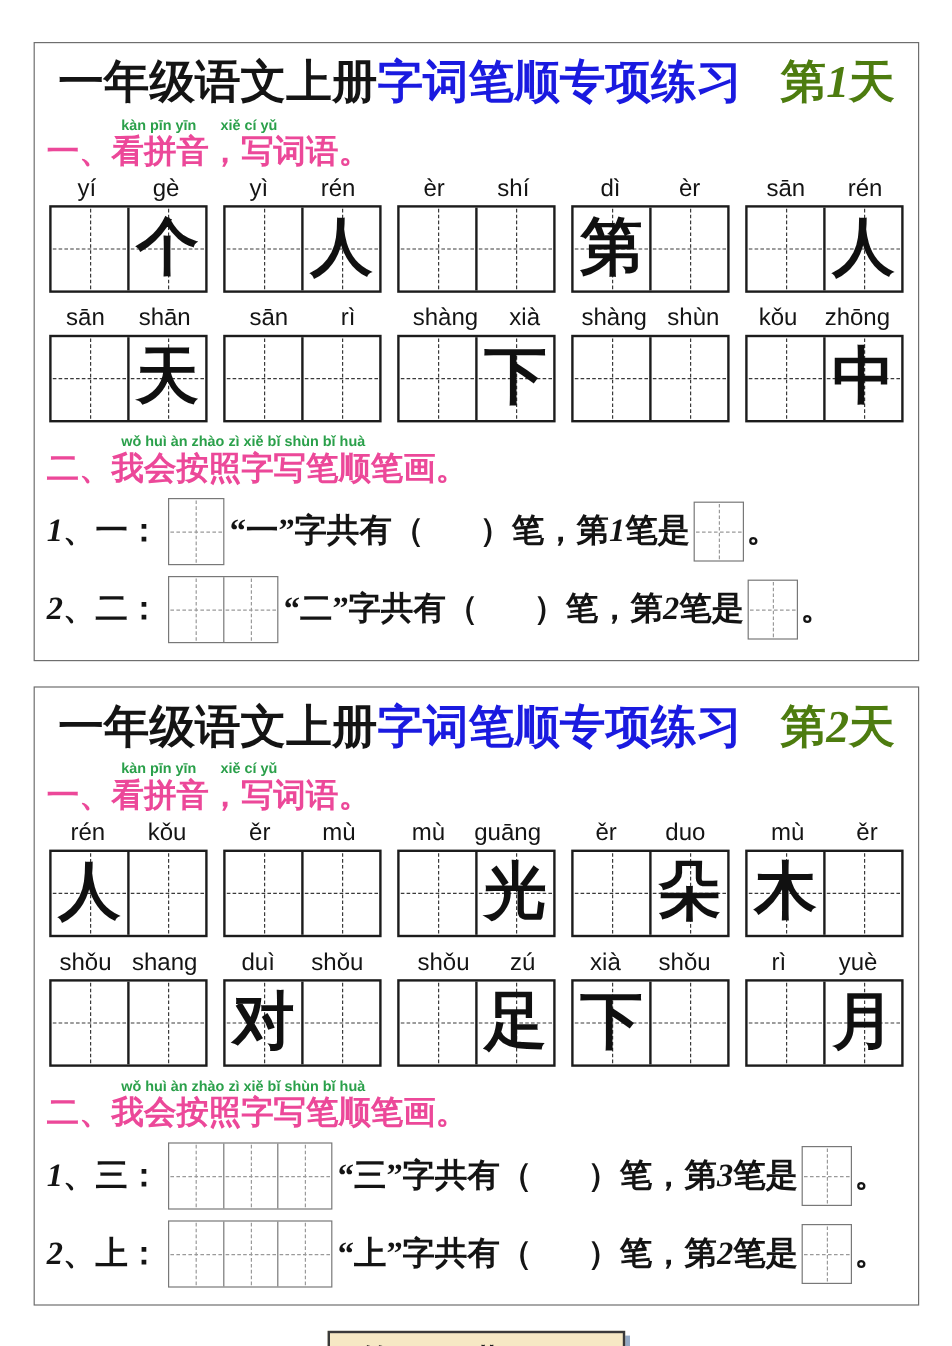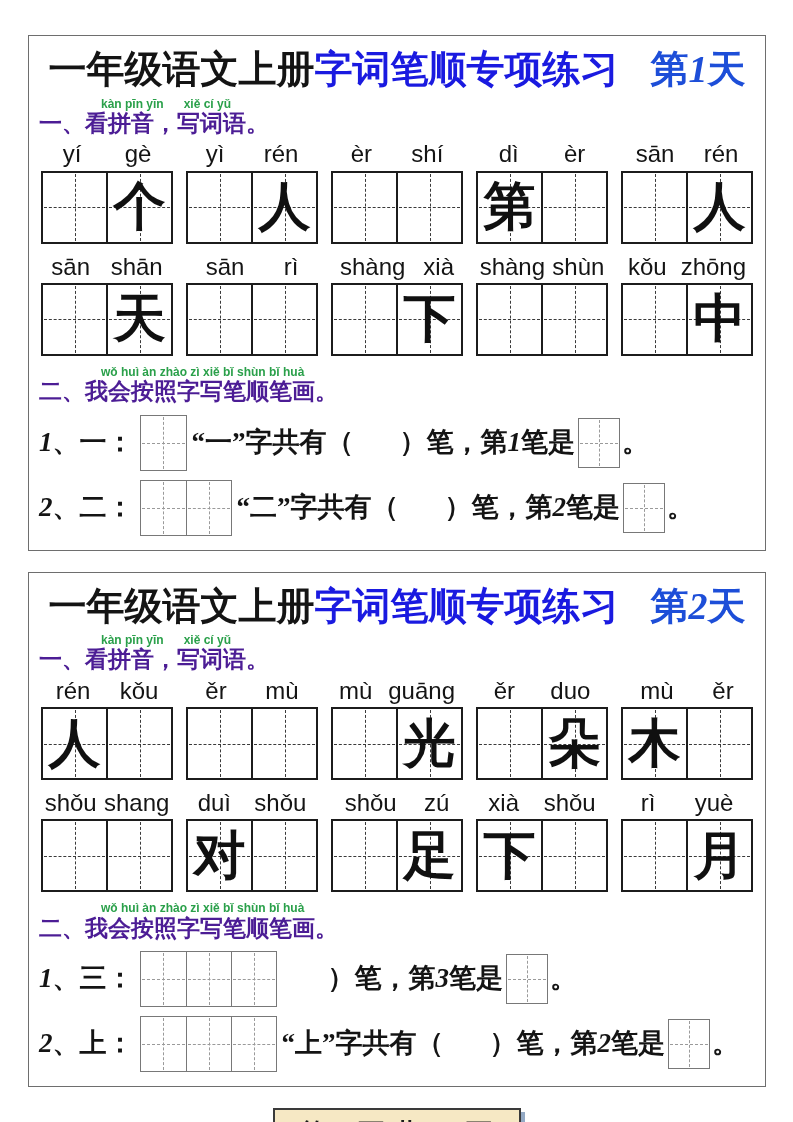--- a/index.html
+++ b/index.html
@@ -22,39 +22,39 @@
     text-align:center;
     font-family:"Liberation Serif", serif;
     font-weight:bold;
     font-size:38px;
     line-height:1.25;
     white-space:nowrap;
     margin-top:2px;
   }
   .t-black { color:#141414;text-align:center; }
   .t-blue  { color:#1a1ae0;text-align:center; }
-  .t-red   { color:#1d4ed8; margin-left:32px; }
+  .t-red   { color:#4d7c0f; margin-left:32px; }
   .digit   { font-style:italic; font-family:"Liberation Serif", serif; }
 
   .sec-pinyin {
     color:#2aa04a; font-weight:bold; font-size:12px;
     margin:4px 0 0 62px; white-space:pre; line-height:1.1;
   }
   .sec-heading {
-    color:#4c1d95; font-weight:bold; font-size:23px;
+    color:#ec4899; font-weight:bold; font-size:27px;
     font-family:"Liberation Serif", serif; line-height:1.15;
     margin-bottom:2px;
   }
 
   
   .word-row { display:flex; justify-content:space-between; margin:4px 2px 10px 2px; }
   .word-group { width:132px; }
   .pinyin-pair {
     display:flex; justify-content:space-around;
-    font-size:24px; color:#141414; margin-bottom:3px;
+    font-size:20px; color:#141414; margin-bottom:3px;
     line-height:1.1; white-space:nowrap;
   }
   .char-grid { display:flex; border:2px solid #1c1c1c; height:73px; background:#fff; }
   .cell { flex:1; position:relative; border-left:2px solid #1c1c1c; }
   .cell:first-child { border-left:none; }
   .cell::before { content:""; position:absolute; left:50%; top:1px; bottom:1px; border-left:1px dashed #3a3a3a; }
   .cell::after  { content:""; position:absolute; top:50%; left:1px; right:1px; border-top:1px dashed #3a3a3a; }
   .hanzi {
     position:absolute; inset:0; z-index:2;
     display:flex; align-items:center; justify-content:center;
@@ -380,20 +380,21 @@
         <div class="sec-pinyin">wǒ huì àn zhào zì xiě bǐ shùn bǐ huà</div>
         <div class="sec-heading">二、我会按照字写笔顺笔画。</div>
         <div class="ex-line">
           <span class="digit">1</span>
           <span>、三：</span>
           <div class="stroke-grid">
             <div class="stroke-cell"></div>
             <div class="stroke-cell"></div>
             <div class="stroke-cell"></div>
           </div>
+          <span>“三”字共有（</span>
           <span class="paren-gap"></span>
           <span>）笔，第</span>
           <span class="digit">3</span>
           <span>笔是</span>
           <div class="answer-box"></div>
           <span>。</span>
         </div>
         <div class="ex-line">
           <span class="digit">2</span>
           <span>、上：</span>

